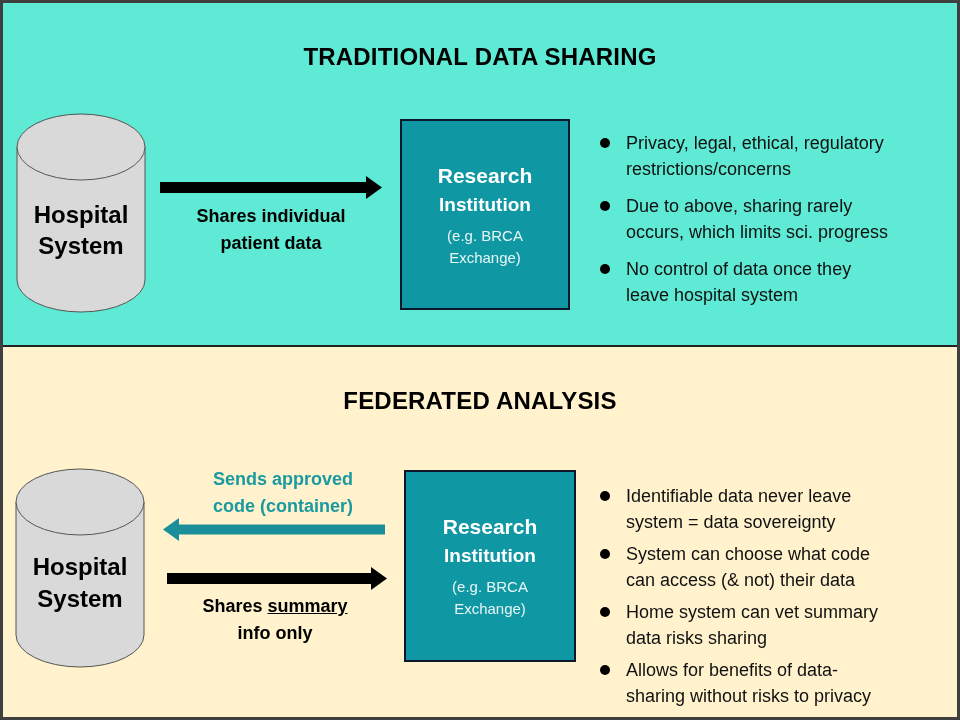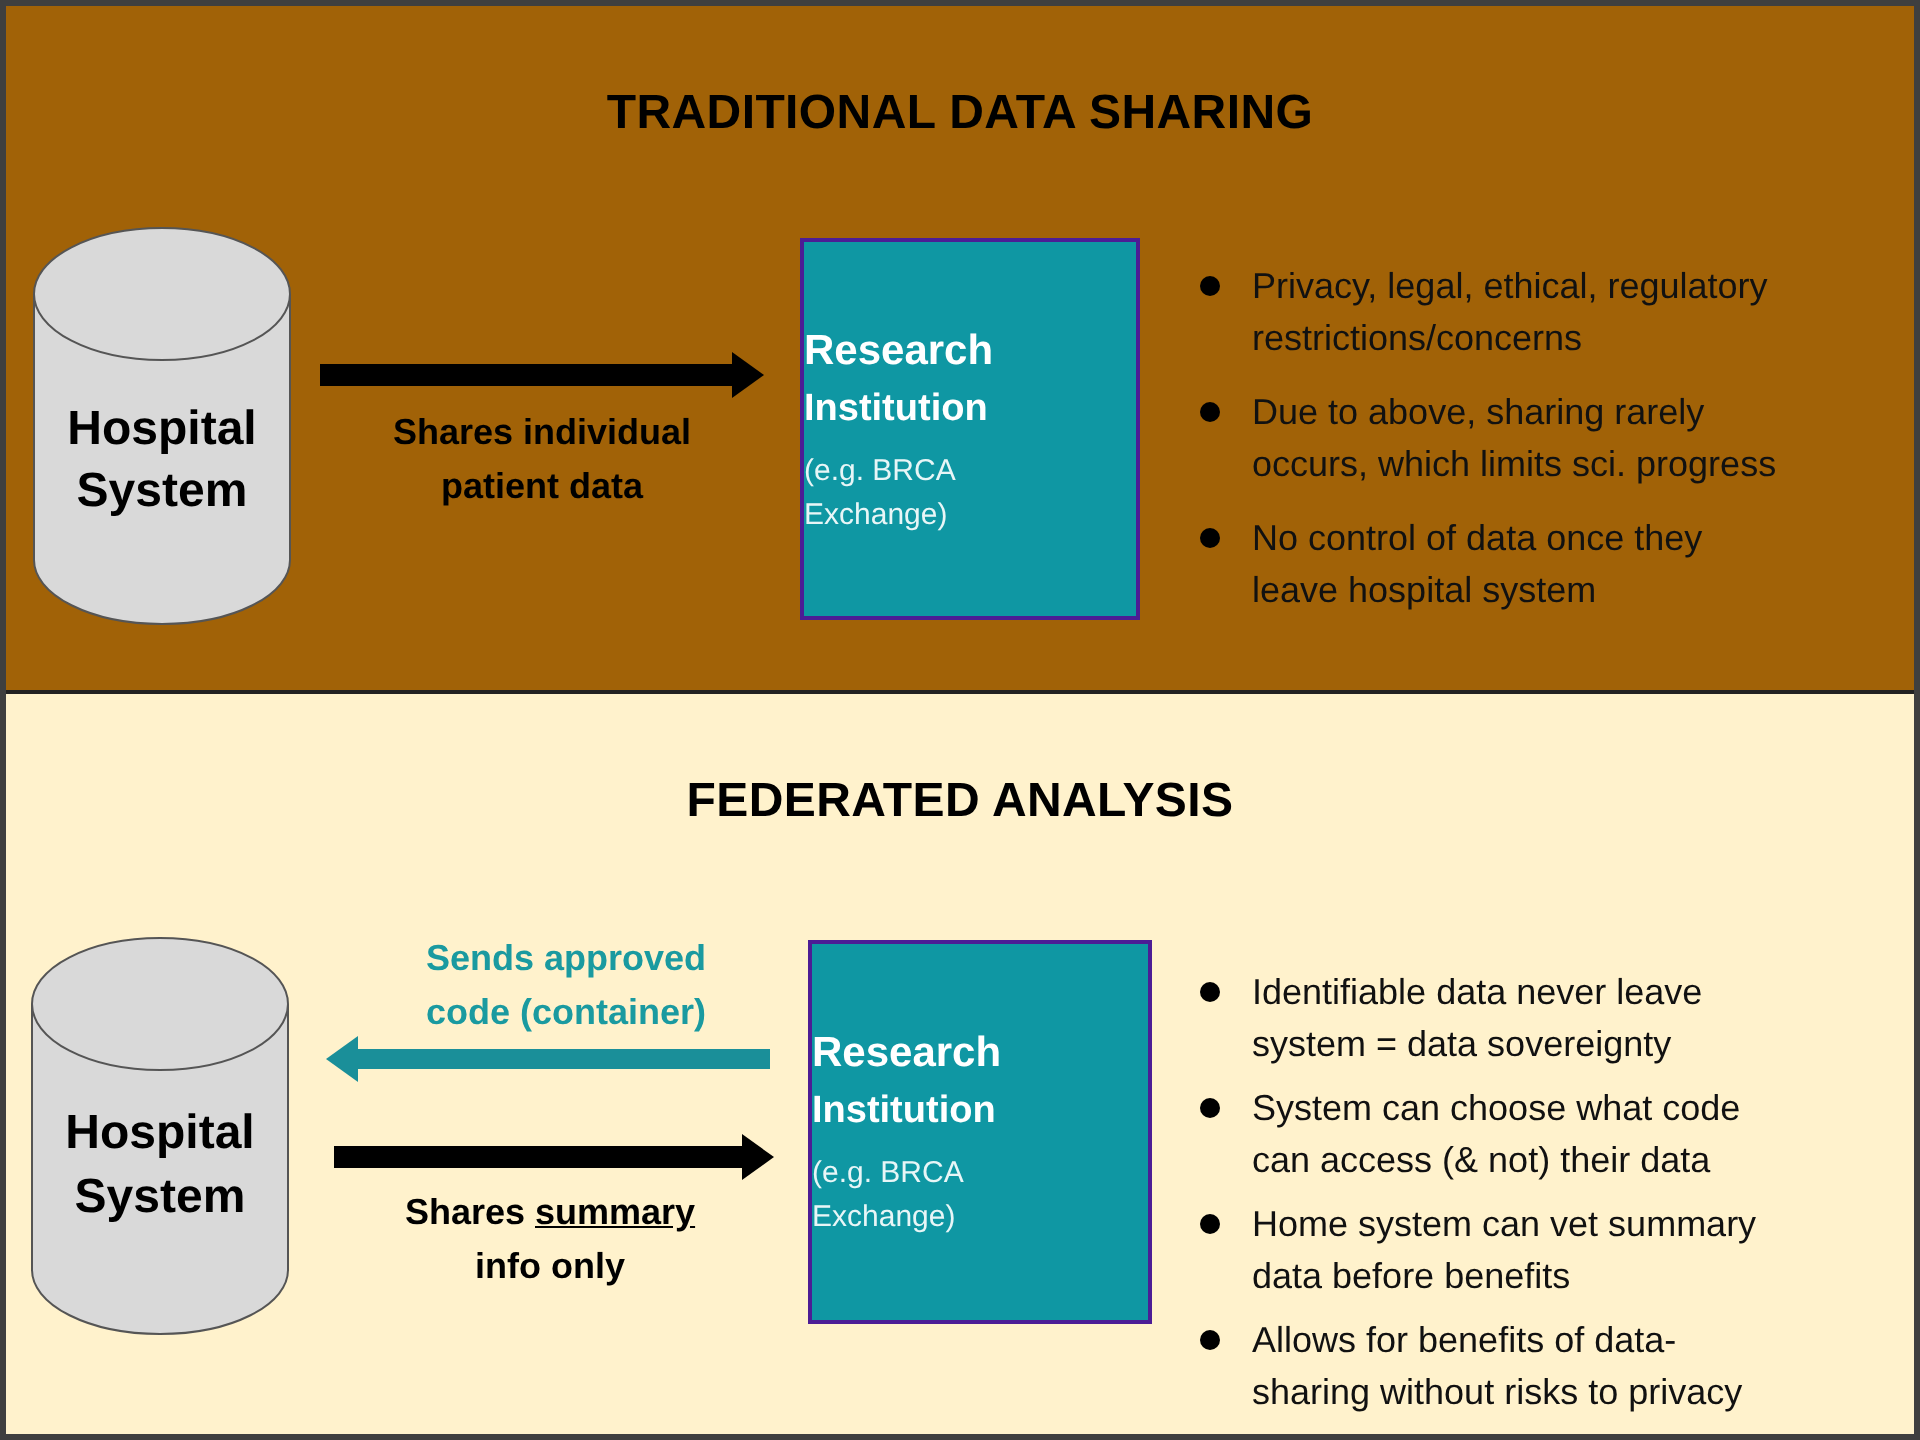--- a/index.html
+++ b/index.html
@@ -2,21 +2,21 @@
 <html><head>
 <meta charset="utf-8">
 <style>
   * { box-sizing: border-box; margin: 0; padding: 0; }
   html, body { width: 960px; height: 720px; overflow: hidden; background: #3f3f3f; }
   body { font-family: "Liberation Sans", "DejaVu Sans", sans-serif; position: relative; }
 
   .frame { position: absolute; left: 0; top: 0; width: 960px; height: 720px; background: #3f3f3f; }
 
   .panel { position: absolute; left: 3px; width: 954px; }
-  .panel-top { top: 3px; height: 352px; background: #a16207; }
+  .panel-top { top: 3px; height: 352px; background: #5eead4; }
   .panel-bottom { top: 345px; height: 372px; background: #fff2cc; border-top: 2px solid #222; }
 
   .title {
     position: absolute; left: 0; width: 100%; text-align: center;
     font-weight: bold; font-size: 24px; color: #000; letter-spacing: 0.2px;
   }
   .panel-top .title { top: 40px; }
   .panel-bottom .title { top: 40px; }
 
   .cyl { position: absolute; }
@@ -30,22 +30,22 @@
   .arrow svg { display: block; }
 
   .arrow-label {
     position: absolute; text-align: center; font-weight: bold;
     font-size: 18px; line-height: 27px; color: #000;
   }
   .arrow-label.teal { color: #1a9aa0; }
   .u { text-decoration: underline; }
 
   .inst {
-    position: absolute; background: #0f97a3; border: 2px solid #4c1d95;
-    color: #fff; text-align: left;
+    position: absolute; background: #0f97a3; border: 2px solid #0f172a;
+    color: #fff; text-align: center;
   }
   .inst .l1 { font-weight: bold; font-size: 21px; line-height: 30px; }
   .inst .l2 { font-weight: bold; font-size: 19px; line-height: 28px; }
   .inst .ex { font-size: 15px; line-height: 22px; margin-top: 6px; color: #e8f6f7; }
 
   .bullets { position: absolute; list-style: none; }
   .bullets li {
     position: relative; padding-left: 26px; font-size: 18px; line-height: 26px;
     color: #111; margin-bottom: 11px;
   }
@@ -163,21 +163,21 @@
         <div>system  =  data sovereignty</div>
       </li>
       <li style="margin-bottom:6px;">
         <span class="dot"></span>
         <div>System can choose what code</div>
         <div>can access (&amp; not) their data</div>
       </li>
       <li style="margin-bottom:6px;">
         <span class="dot"></span>
         <div>Home system can vet summary</div>
-        <div>data before benefits</div>
+        <div>data risks sharing</div>
       </li>
       <li style="margin-bottom:6px;">
         <span class="dot"></span>
         <div>Allows for benefits of data-</div>
         <div>sharing without risks to privacy</div>
       </li>
     </ul>
   </section>
 
 </div>

